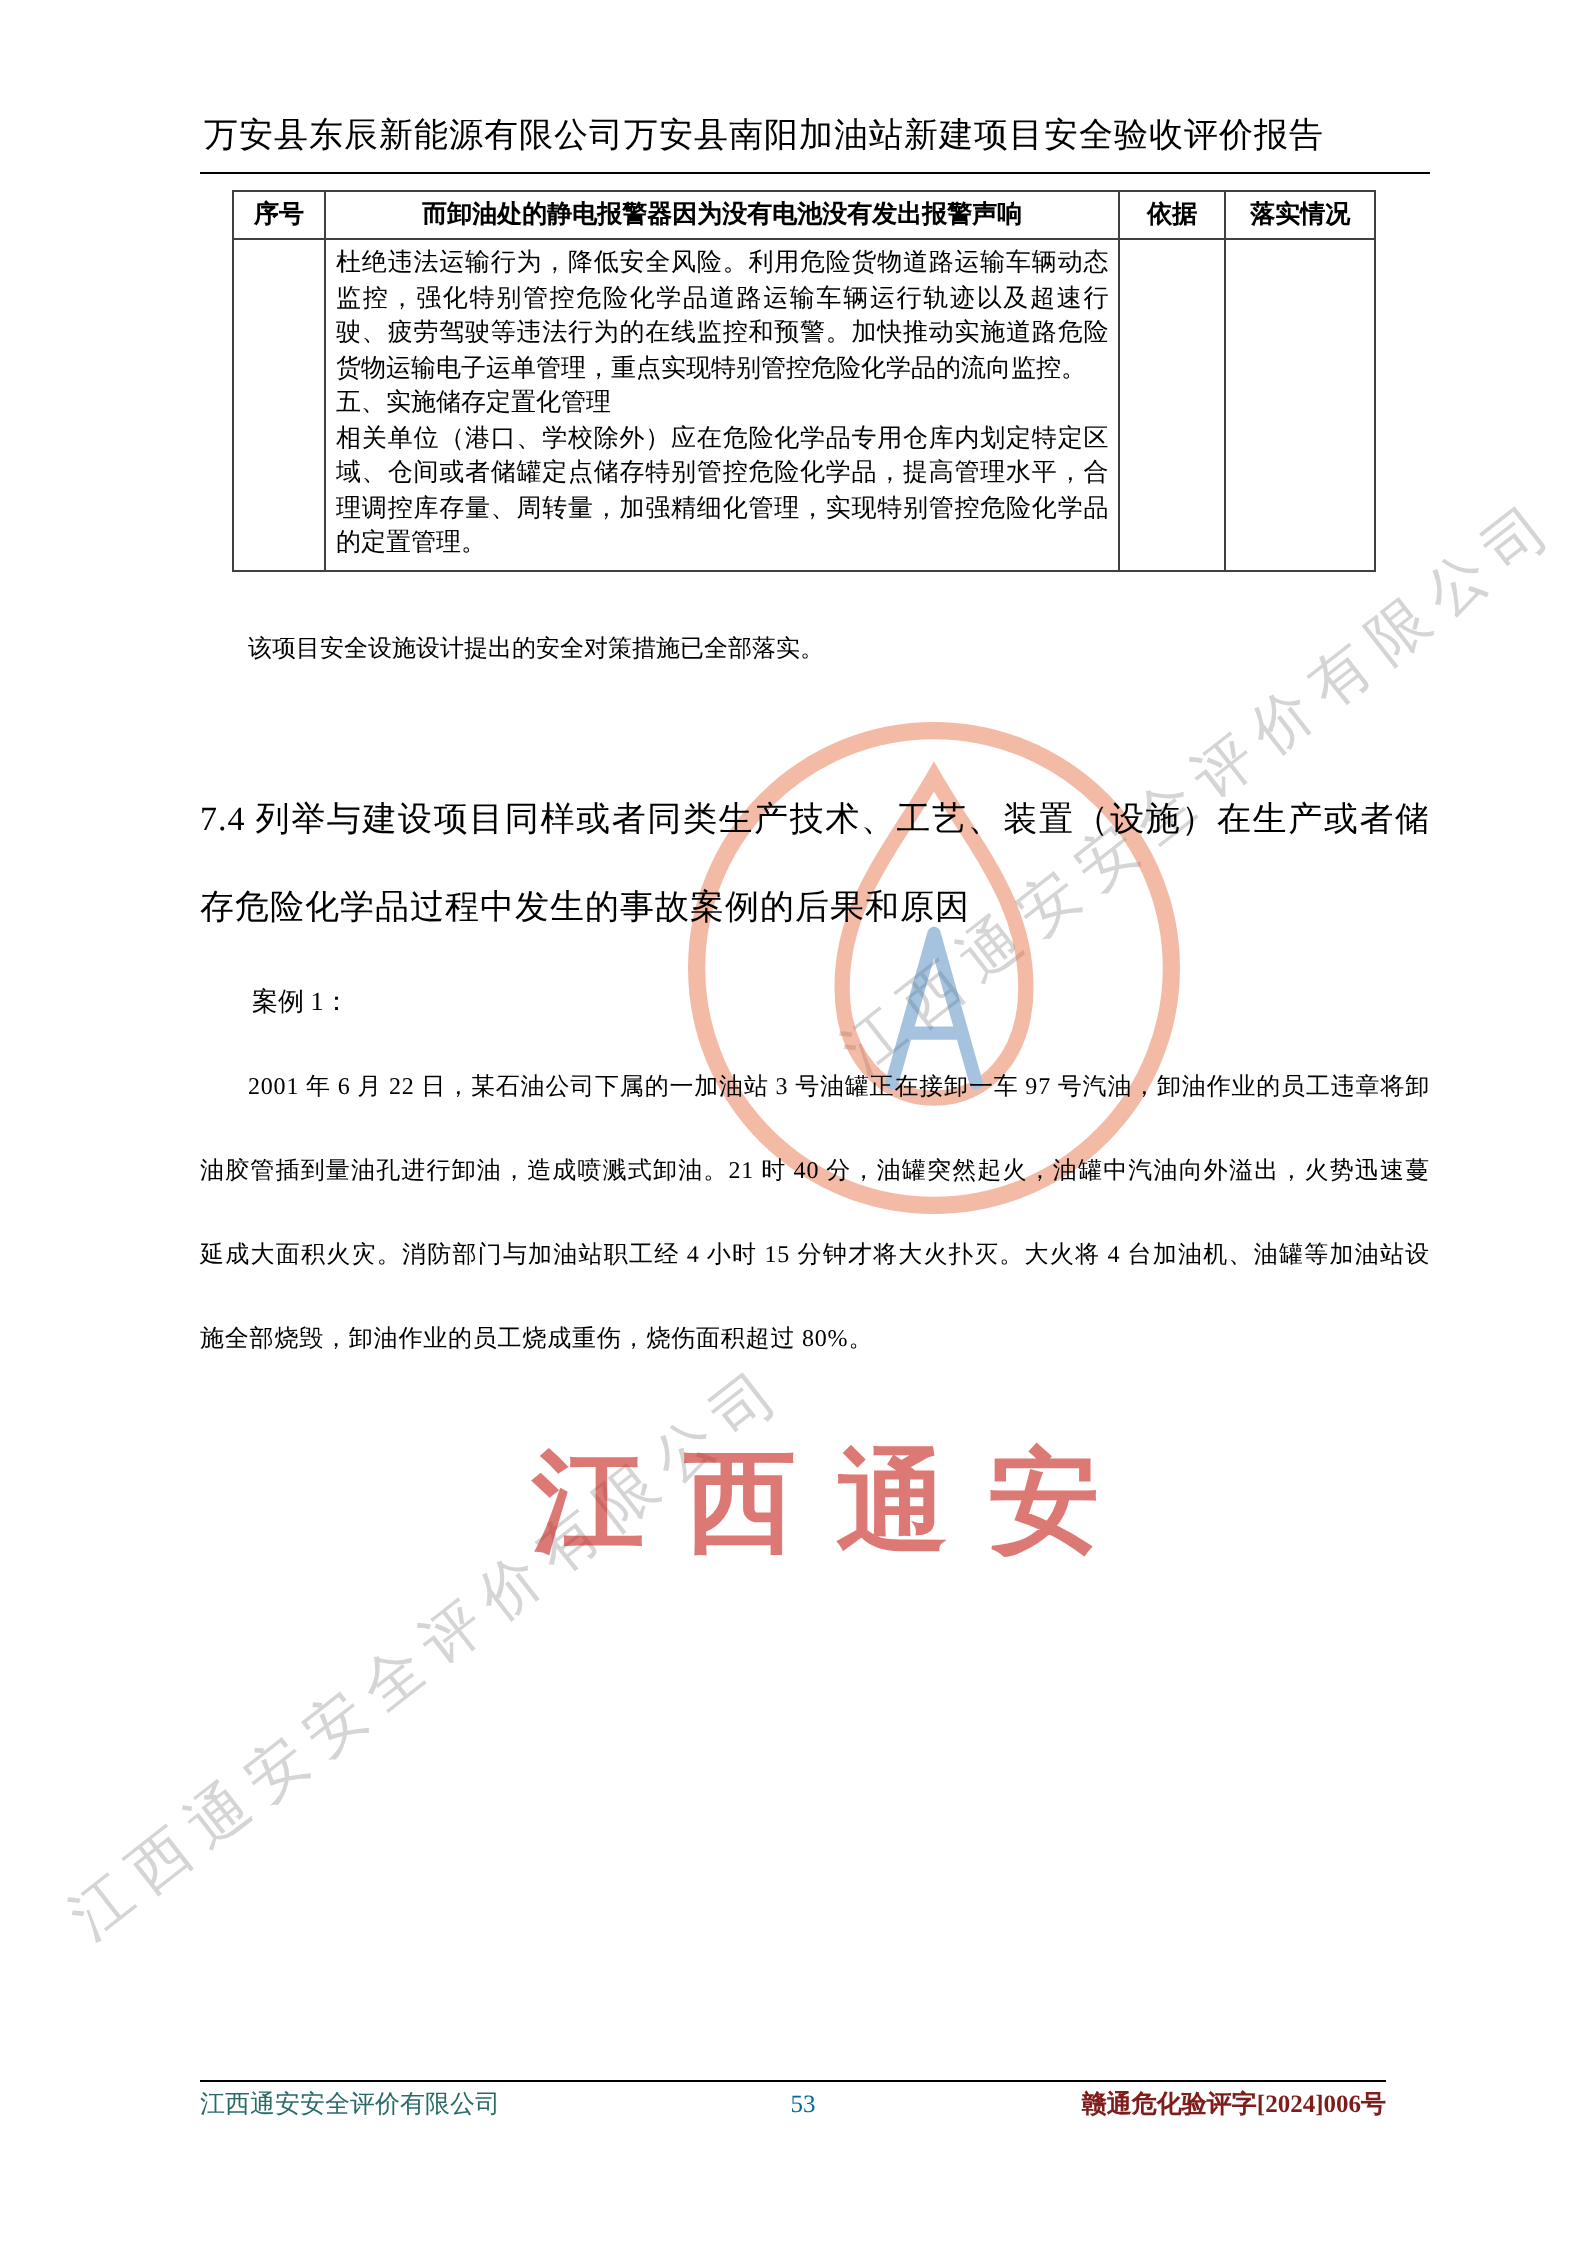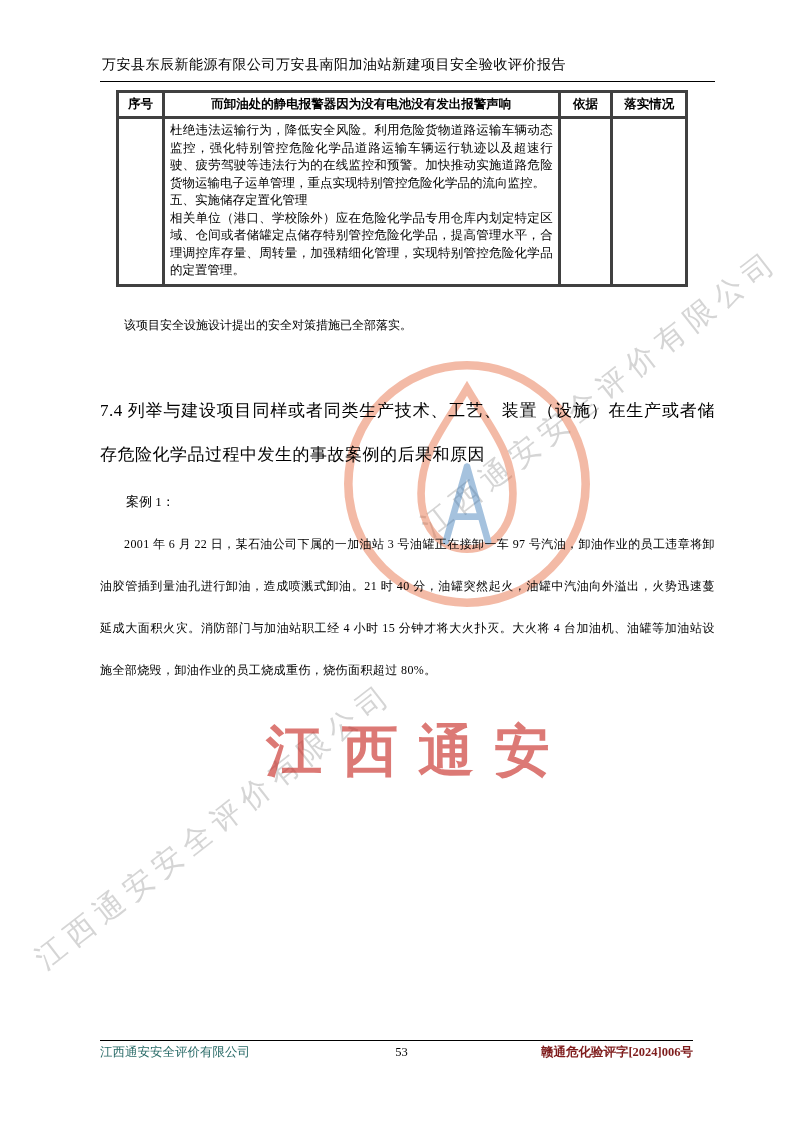--- a/index.html
+++ b/index.html
@@ -46,35 +46,35 @@
     color: rgba(198,38,32,0.62);
     pointer-events: none;
     white-space: nowrap;
     font-family: "Liberation Serif", serif;
   }
 
   
   .content { position: relative; z-index: 1; padding: 56px 78px 0 100px; }
 
   .doc-header {
-    font-size: 14px;
+    font-size: 17px;
     padding: 0 0 7px 2px;
     border-bottom: 1.6px solid #000;
     letter-spacing: 0.5px;
   }
 
   .measures-table {
     width: 572px;
     margin: 8px 0 0 16px;
     border-collapse: collapse;
     font-size: 12.5px;
     table-layout: fixed;
   }
   .measures-table th, .measures-table td {
-    border: 3px solid #404040;
+    border: 1px solid #404040;
     vertical-align: top;
   }
   .measures-table th {
     font-weight: bold;
     text-align: center;
     padding: 3px 2px;
     vertical-align: middle;
   }
   .col-seq    { width: 40px; }
   .col-measure{ width: 345px; }
@@ -126,21 +126,21 @@
     width: 593px;
     z-index: 2;
     border-top: 1.6px solid #000;
     padding-top: 3px;
     font-size: 12.5px;
     display: flex;
     justify-content: space-between;
     align-items: baseline;
   }
   .footer-left  { color: #2a6b68; }
-  .footer-page  { color: #000000; margin-left: 12px; }
+  .footer-page  { color: #0369a1; margin-left: 12px; }
   .footer-right { color: #7f1d1d; font-weight: bold; }
 </style>
 </head>
 <body>
 
 <div class="page">
 
   <div class="wm-layer">
     <div class="wm-diag wm-diag-a">江西通安安全评价有限公司</div>
     <div class="wm-diag wm-diag-b">江西通安安全评价有限公司</div>

